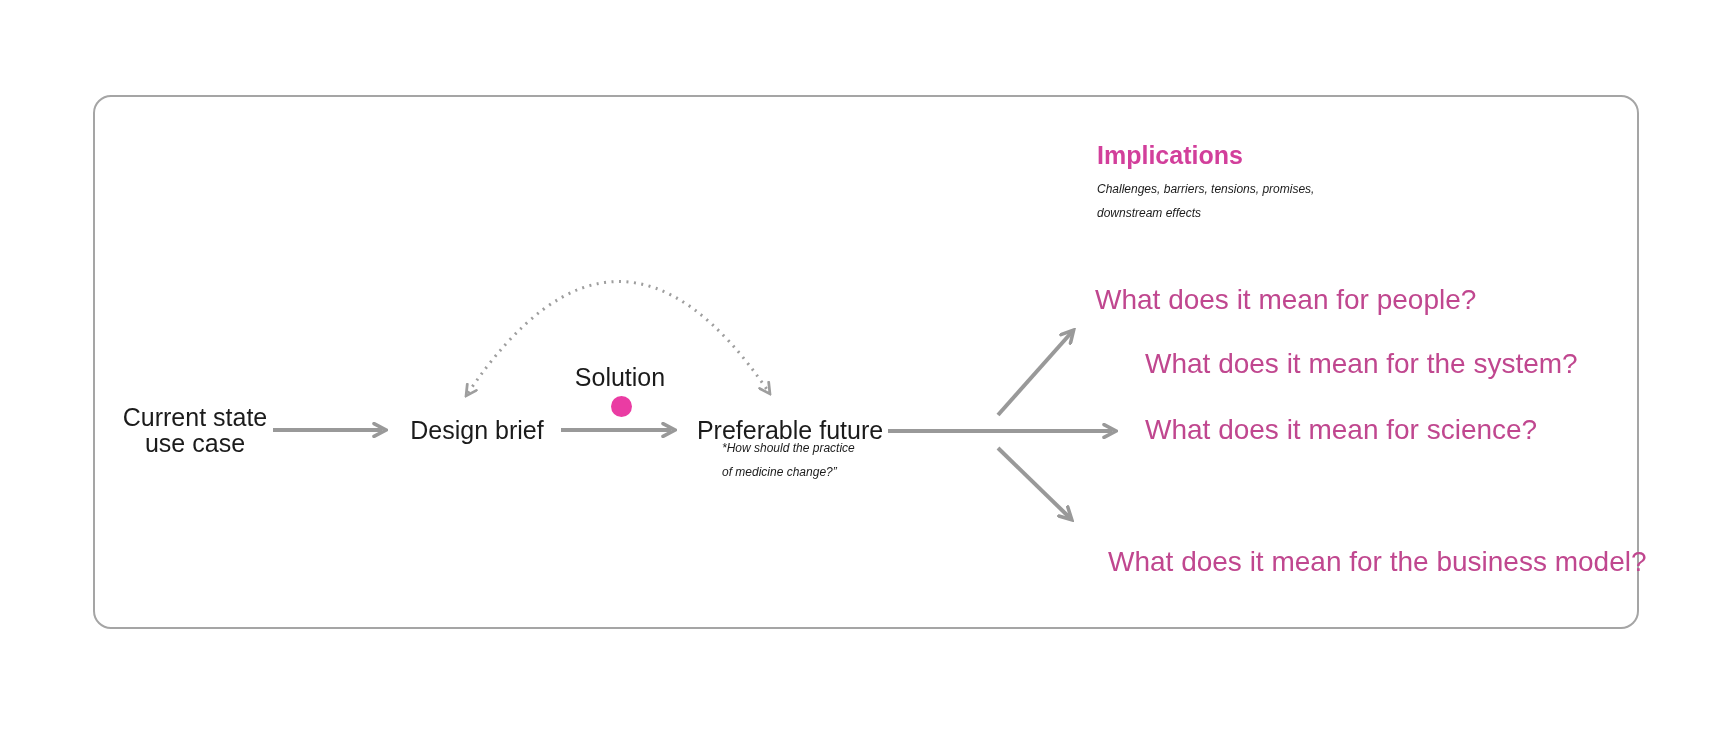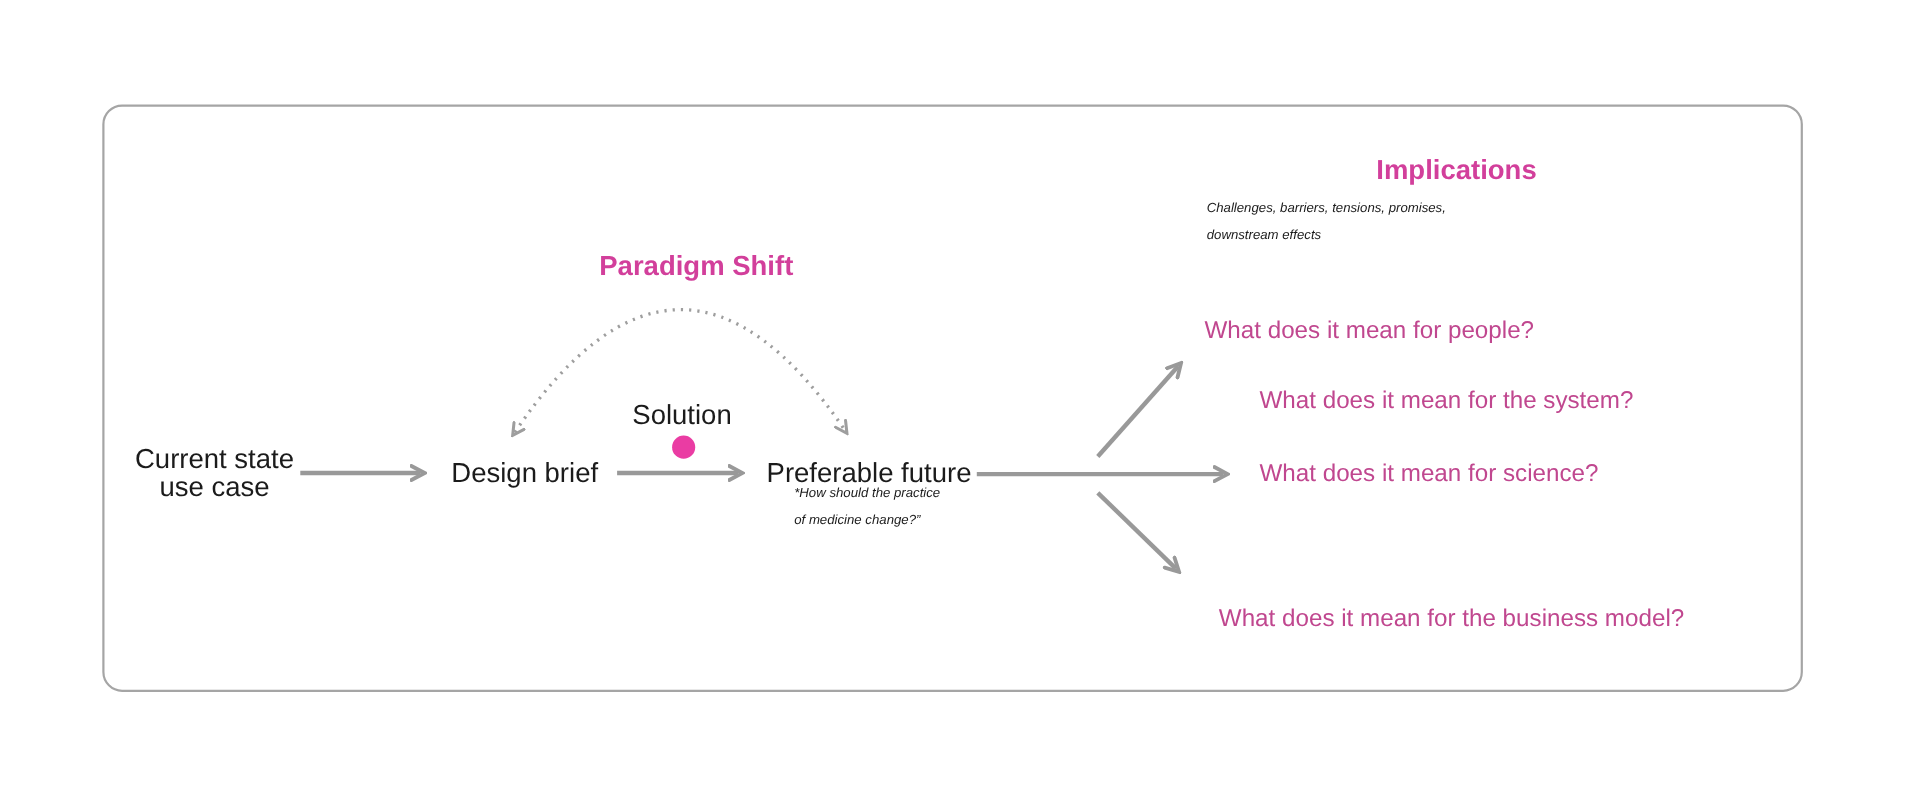--- a/index.html
+++ b/index.html
@@ -21,23 +21,23 @@
     border:2.5px solid var(--gray-border,#a5a5a5);border-radius:18px;box-sizing:border-box;
   }
   .arrows{position:absolute;left:0;top:0;width:1736px;height:730px;pointer-events:none;}
   .arrows .shaft{stroke:var(--gray-arrow,#999);stroke-width:4;fill:none;}
   .arrows .arc{stroke:var(--gray-arc,#9e9e9e);stroke-width:3;fill:none;stroke-dasharray:2 5.5;stroke-linecap:butt;}
   .mk{stroke:var(--gray-arrow,#999);fill:none;}
   .mk-arc{stroke:var(--gray-arc,#9e9e9e);fill:none;}
   .txt{position:absolute;white-space:pre-line;}
   .node{font-size:25px;line-height:26px;text-align:center;}
   .pink-h{font-size:25px;line-height:28px;font-weight:bold;color:var(--pink-header,#d23f9b);text-align:center;}
-  .pink-h.left{text-align:right;}
+  .pink-h.left{text-align:left;}
   .it{font-style:italic;font-size:12px;line-height:23.5px;}
-  .q{font-size:22px;line-height:26px;color:var(--pink-question,#c0478f);white-space:nowrap;}
+  .q{font-size:28px;line-height:26px;color:var(--pink-question,#c0478f);white-space:nowrap;}
   .dot{
     position:absolute;left:611px;top:396px;width:21px;height:21px;border-radius:50%;
     background:var(--pink-dot,#ea3ca3);
   }
 </style>
 </head>
 <body>
 
 <div class="canvas">
 
@@ -59,21 +59,20 @@
     <path class="shaft" d="M998,415 L1071,333" marker-end="url(#ah)"></path>
     <path class="shaft" d="M998,448 L1069,517" marker-end="url(#ah)"></path>
     <path class="arc" d="M468,393 Q618,171 768,391" marker-start="url(#ah-arc)" marker-end="url(#ah-arc)"></path>
   </svg>
 
   <div class="txt node" style="left:105px;top:404px;width:180px;">Current state
 use case</div>
 
   <div class="txt node" style="left:397px;top:417px;width:160px;">Design brief</div>
 
-  <div class="txt pink-h" style="left:513px;top:228px;width:240px;">Paradigm Shift</div>
 
   <div class="txt node" style="left:560px;top:364px;width:120px;">Solution</div>
 
   <div class="dot"></div>
 
   <div class="txt node" style="left:690px;top:417px;width:200px;">Preferable future</div>
 
   <div class="txt it" style="left:722px;top:437px;width:260px;">*How should the practice
 of medicine change?”</div>
 

